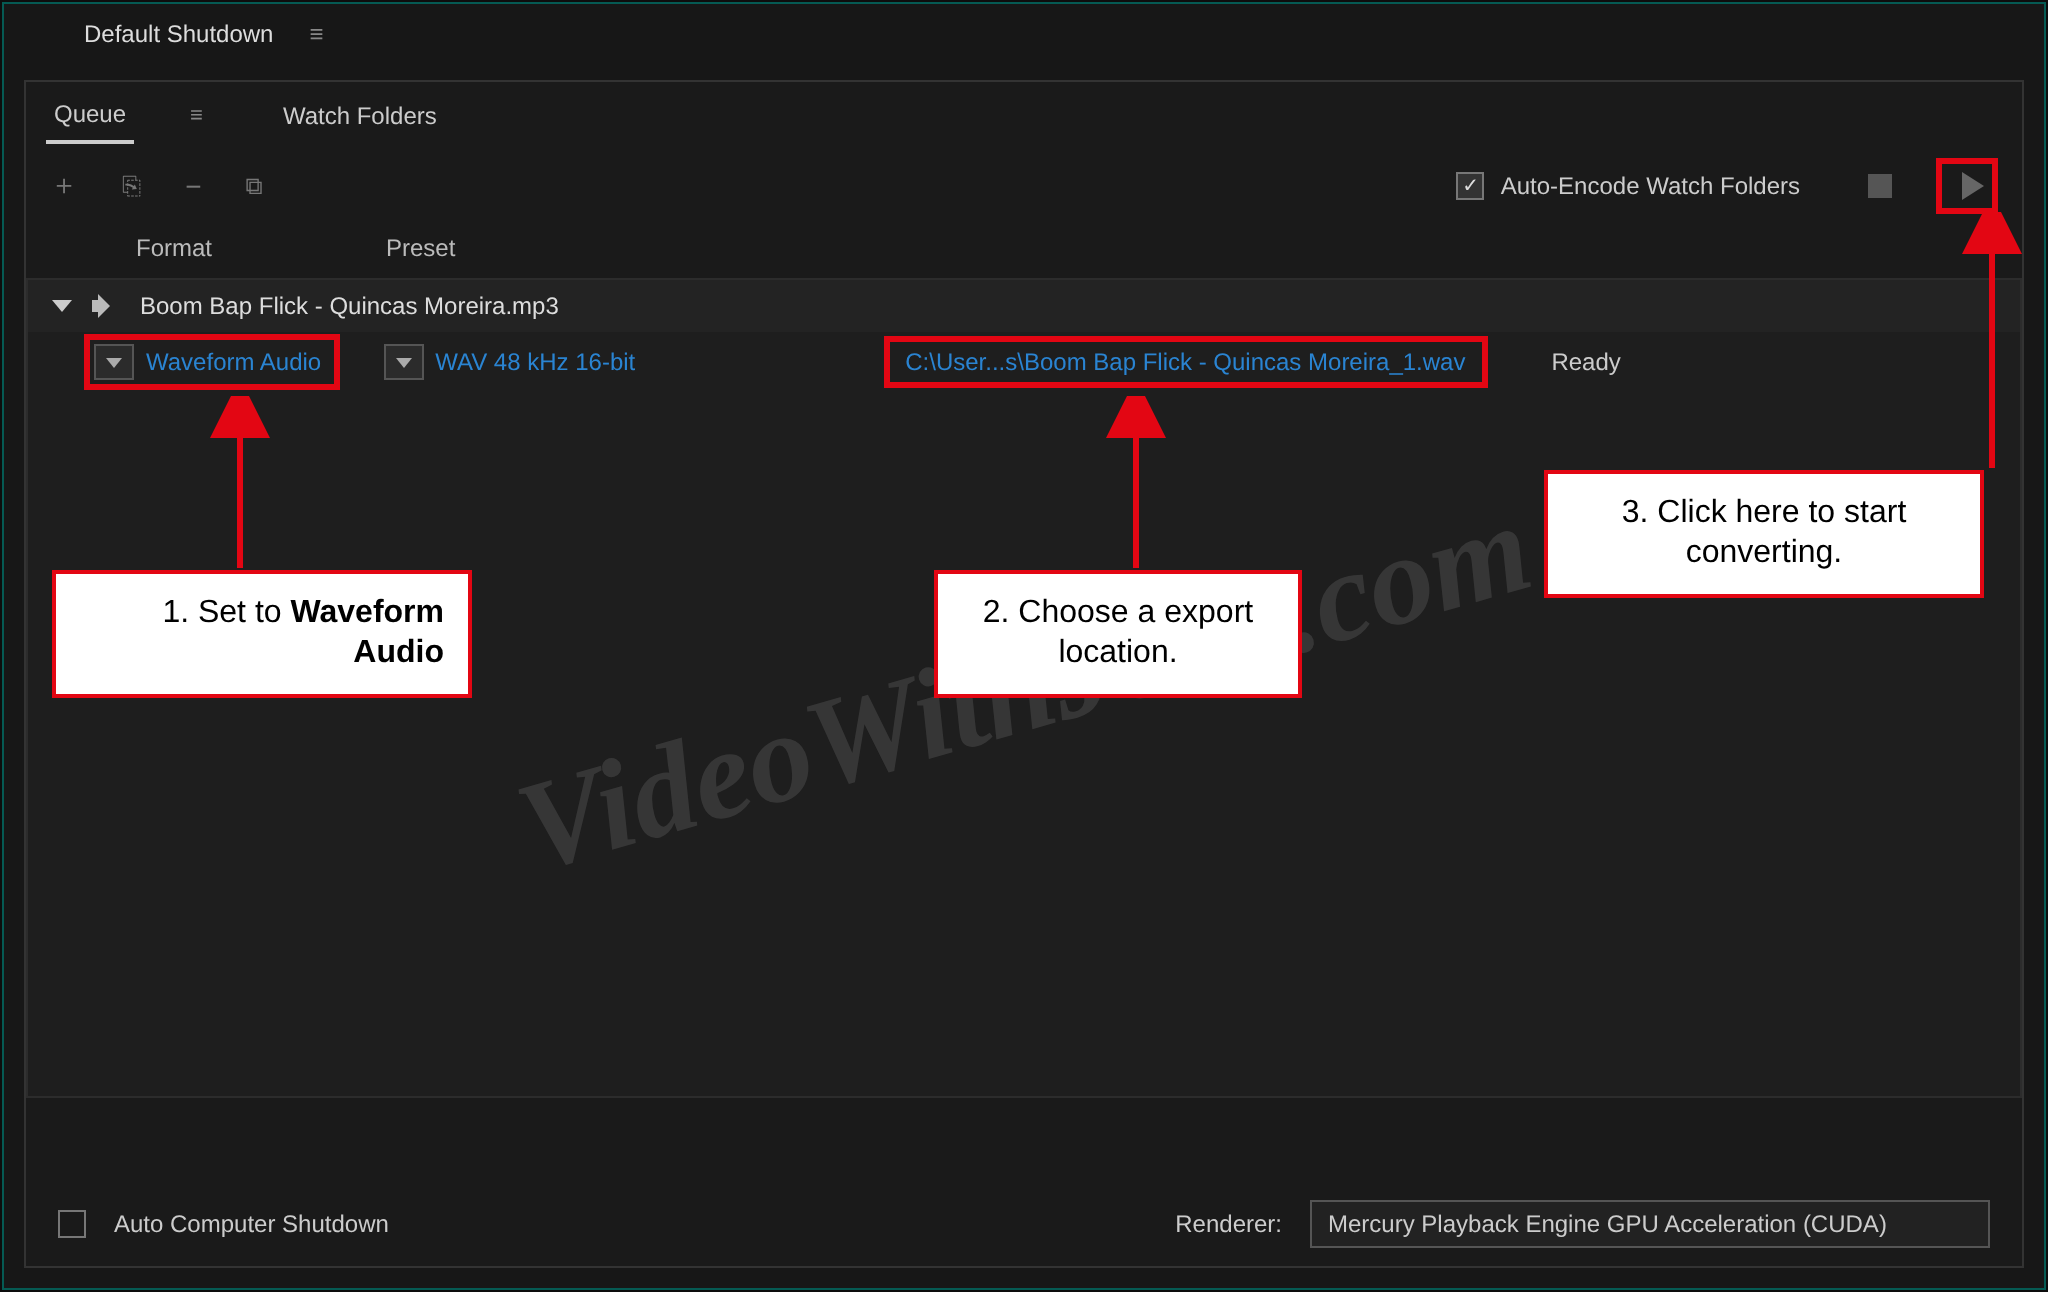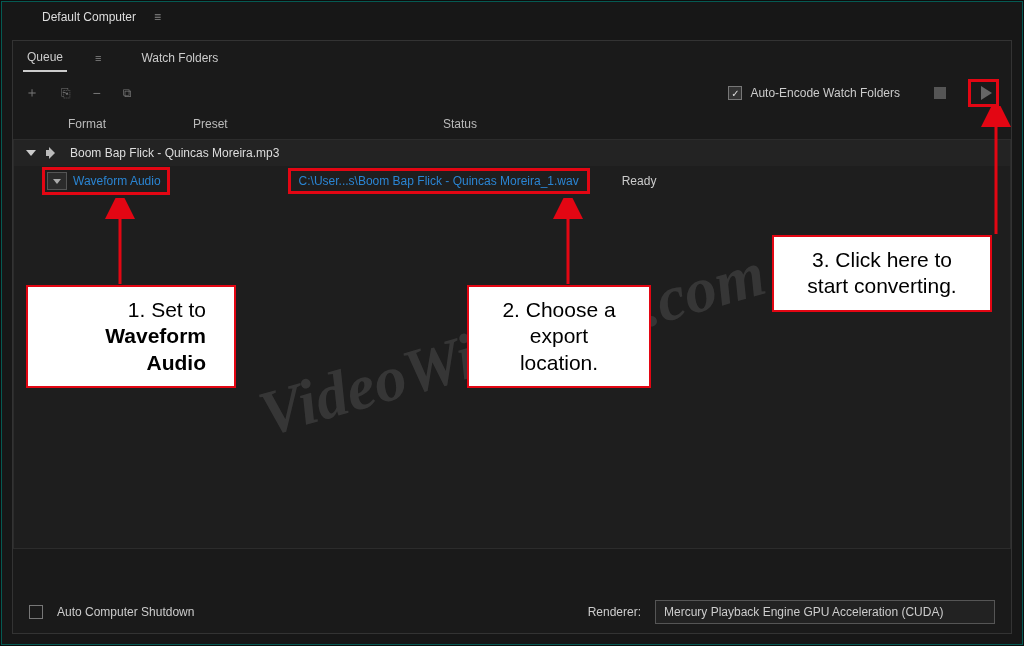--- a/index.html
+++ b/index.html
@@ -138,22 +138,22 @@
   .watermark{
     position:absolute; left:50%; top:50%;
     transform:translate(-50%,-50%) rotate(-16deg);
     font-size:64px; font-weight:bold; font-style:italic;
     color:rgba(120,120,120,0.28);
     white-space:nowrap; pointer-events:none;
     font-family: Georgia, 'Times New Roman', serif;
   }
   .callout {
     position:absolute; background:#fff; color:#000;
-    border:2px solid #e30613; padding:10px 28px;
-    font-size:21px; text-align:center; line-height:1.25;
+    border:2px solid #e30613; padding:10px 12px;
+    font-size:16px; text-align:center; line-height:1.25;
   }
   .callout b{font-weight:bold;}
   .arrow-svg{position:absolute; pointer-events:none;}
   .footer{
     position:absolute; left:0; right:0; bottom:0; height:42px;
     display:flex; align-items:center; padding:0 16px; gap:14px;
     background:#1a1a1a; color:#ccc; font-size:12px;
   }
   .footer .spacer{flex:1;}
   .empty-check{
@@ -165,21 +165,21 @@
     padding:0 8px; color:#ccc; font-size:12px; cursor:pointer;
   }
   .toolbar-icon{color:#777;font-size:14px;}
 </style>
 </head>
 <body>
 
 <div class="outer">
 
   <div class="workspace-bar">
-    <span>Default Computer</span>
+    <span>Default Shutdown</span>
     <span class="hamburger">≡</span>
   </div>
 
   <div class="main-panel">
     <div class="tabs">
       <div class="tab active">Queue</div>
       <span class="tab-hamburger">≡</span>
       <div class="tab" style="margin-left:8px;">Watch Folders</div>
     </div>
 
@@ -195,36 +195,41 @@
       </div>
       <div class="stop-square"></div>
       <div class="play-wrap red-box">
         <div class="play-triangle"></div>
       </div>
     </div>
 
     <div class="columns">
       <div class="col-format">Format</div>
       <div class="col-preset">Preset</div>
-      <div class="col-status">Status</div>
     </div>
 
     <div class="queue-body">
       <div class="source-row">
         <div class="chevron-down"></div>
         <div class="speaker-icon"></div>
         <span>Boom Bap Flick - Quincas Moreira.mp3</span>
       </div>
 
       <div class="output-row">
         <div class="format-group red-box">
           <div class="dd">
               <div class="chev"></div>
             </div>
           <span class="link-blue">Waveform Audio</span>
+        </div>
+        <div class="format-group" style="margin-left:6px;">
+          <div class="dd">
+              <div class="chev"></div>
+            </div>
+          <span class="link-blue">WAV 48 kHz 16-bit</span>
         </div>
         <div class="output-link-box red-box" style="margin-left:104px;">
           <span class="link-blue">C:\User...s\Boom Bap Flick - Quincas Moreira_1.wav</span>
         </div>
         <span style="margin-left:18px;color:#ccc;">Ready</span>
       </div>
 
       <div class="watermark">VideoWithJens.com</div>
     </div>
 

